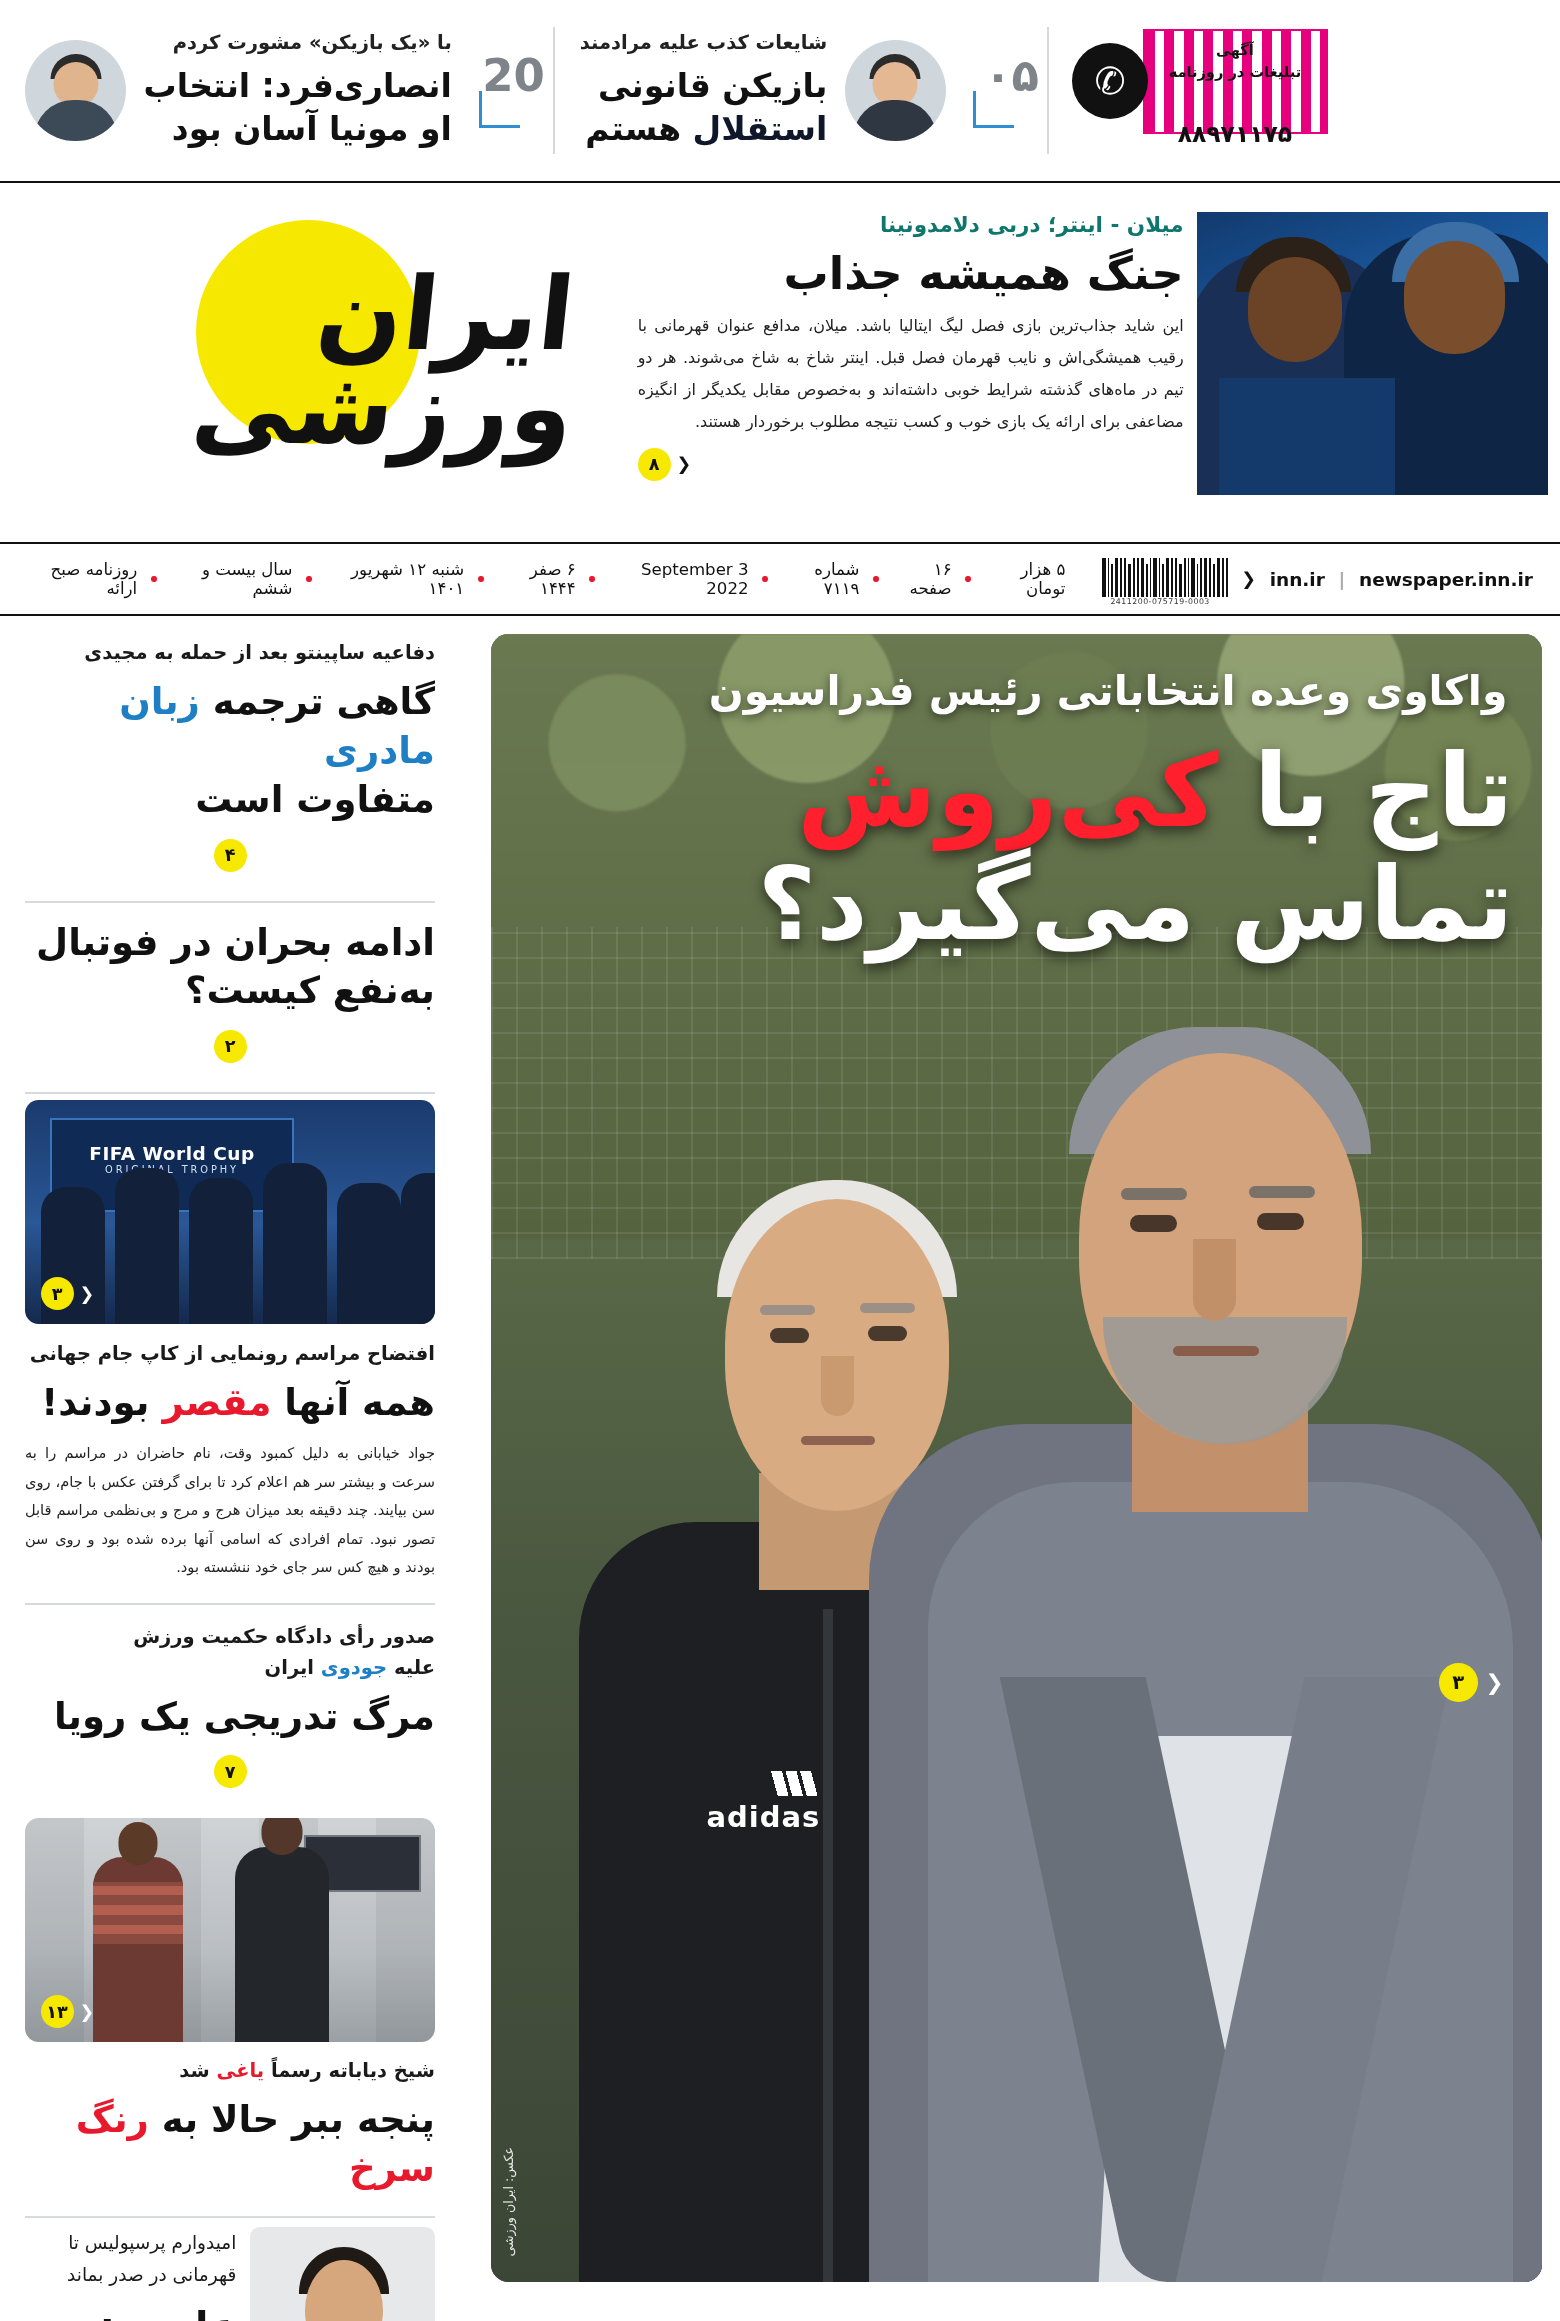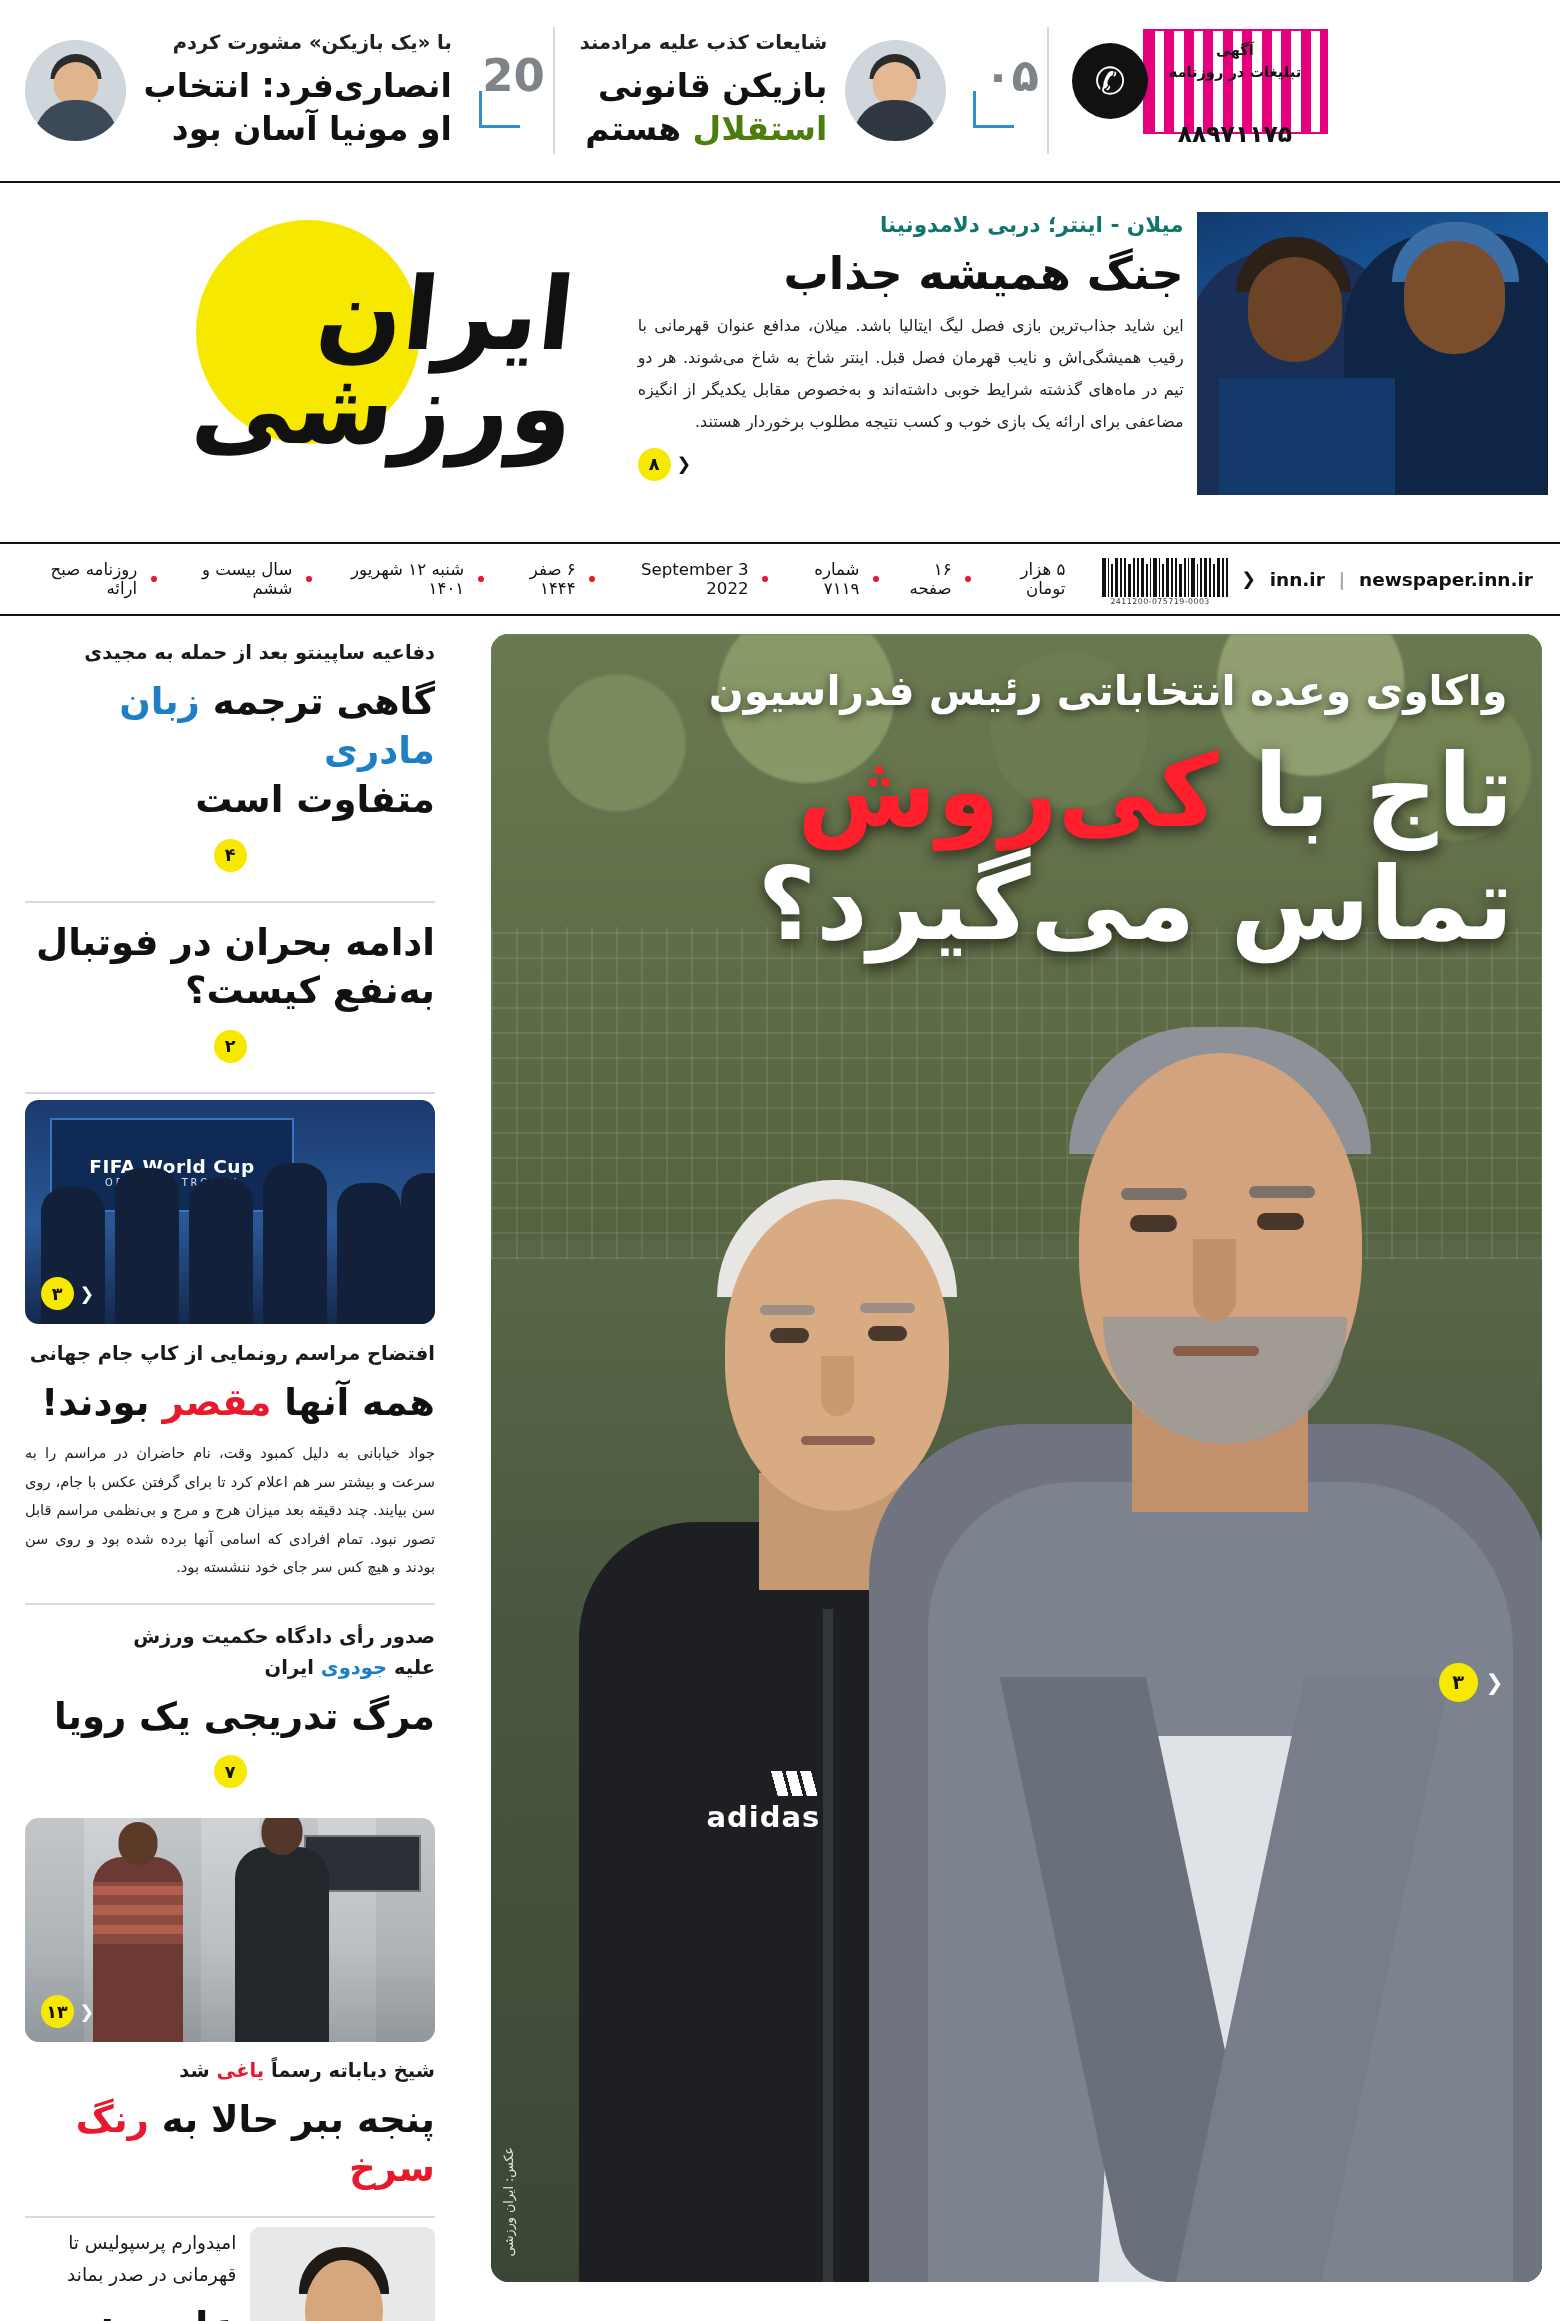--- a/index.html
+++ b/index.html
@@ -20,21 +20,21 @@
     border-bottom: 2px solid #111; display: flex; flex-direction: row-reverse;
     align-items: stretch;
   }
   .teaser {
     display: flex; flex-direction: row-reverse; align-items: center;
     padding: 0 25px; gap: 17.6px;
   }
   .teaser-text { text-align: right; line-height: 1.32; }
   .teaser-kicker { font-size: 19.5px; color: #222; margin-bottom: 7.8px; font-weight: 600;}
   .teaser-head { font-size: 33px; font-weight: 800; color: #111; letter-spacing: -0.5px;}
-  .teaser-head .accent { color: #4d7c0f; }
+  .teaser-head .accent { color: #0f172a; }
   .avatar {
     width: 101px; height: 101px; border-radius: 50%; overflow: hidden;
     flex: 0 0 101px; background: #cfd6dc; position: relative;
   }
   .avatar .head {
     position: absolute; left: 50%; top: 21.5px; width: 45px; height: 45px;
     background: #e0b58e; border-radius: 50%; transform: translateX(-50%);
   }
   .avatar .hair {
     position: absolute; left: 50%; top: 13.7px; width: 51px; height: 25px;
@@ -276,21 +276,21 @@
   .sb-photo { width:100%; height:224px; border-radius:13.7px; overflow:hidden; position:relative; margin-top:5.9px;}
   .sb-photo .badge-over {
     position:absolute; left:15.6px; bottom:13.7px; display:flex; flex-direction:row-reverse; align-items:center; gap:5.9px;
   }
   .sb-photo .badge-over .chev { color:#fff; }
 
   
   .ph1 { background: linear-gradient(180deg,#1b3a6b 0%, #24508f 50%, #14округ 100%); }
   .ph1 { background: linear-gradient(180deg,#1a3a6d 0%, #2a5796 55%, #14294d 100%); }
   .ph1 .board { position:absolute; left:25px; top:17.6px; width:244px; height:94px; background:#0e2a55; border:2px solid #3a74bd;}
-  .ph1 .board span{ color:#fff; font-size:18.5px; font-weight:800; display:block; text-align:center; margin-top:36px; letter-spacing:0.5px;}
+  .ph1 .board span{ color:#fff; font-size:18.5px; font-weight:800; display:block; text-align:center; margin-top:23px; letter-spacing:0.5px;}
   .ph1 .board small{ color:#cfe0f5; font-size:9.8px; display:block; text-align:center; letter-spacing:2.9px;}
   .ph1 .p { position:absolute; bottom:0; width:64px; height:137px; background:#13203a; border-radius:25px 25px 0 0;}
   .ph1 .p:nth-child(2){ left:15.6px;} .ph1 .p:nth-child(3){ left:90px; height:156px;}
   .ph1 .p:nth-child(4){ left:164px; height:146px;} .ph1 .p:nth-child(5){ left:238px; height:161px;}
   .ph1 .p:nth-child(6){ left:312px; height:141px;} .ph1 .p:nth-child(7){ left:376px; height:151px;}
 
   
   .ph2 { background: linear-gradient(180deg,#cfd3d6 0%, #b9bec2 60%, #9aa0a4 100%); margin-left: 36px; }
   .ph2 .wall{ position:absolute; inset:0; background:
      repeating-linear-gradient(90deg, rgba(0,0,0,.06) 0 59px, rgba(0,0,0,0) 59px 117px);}

